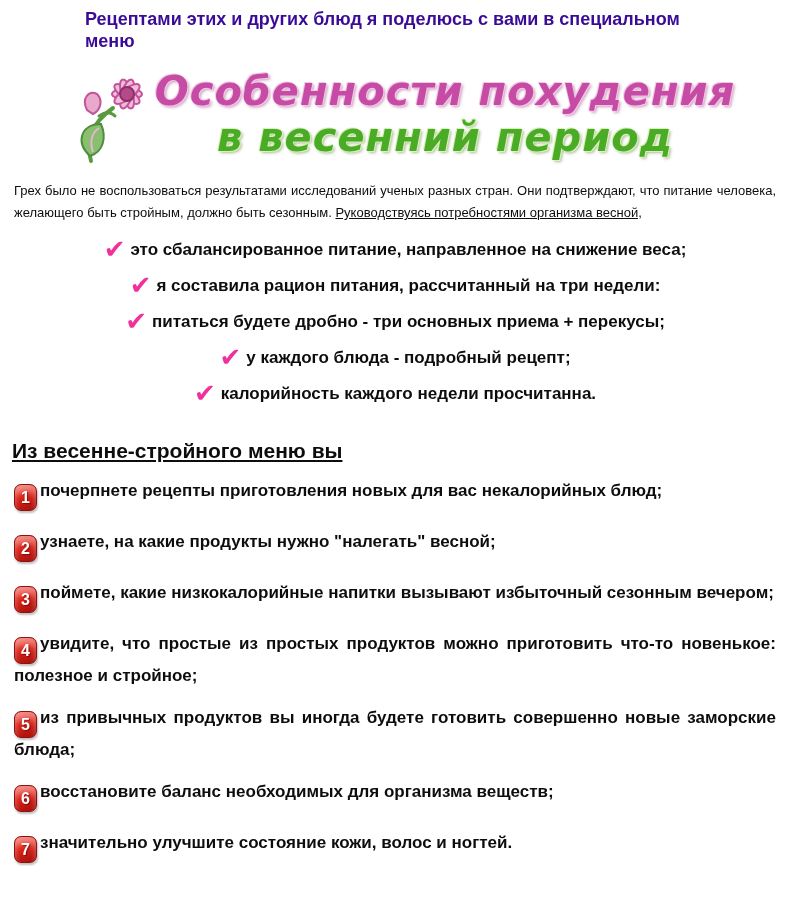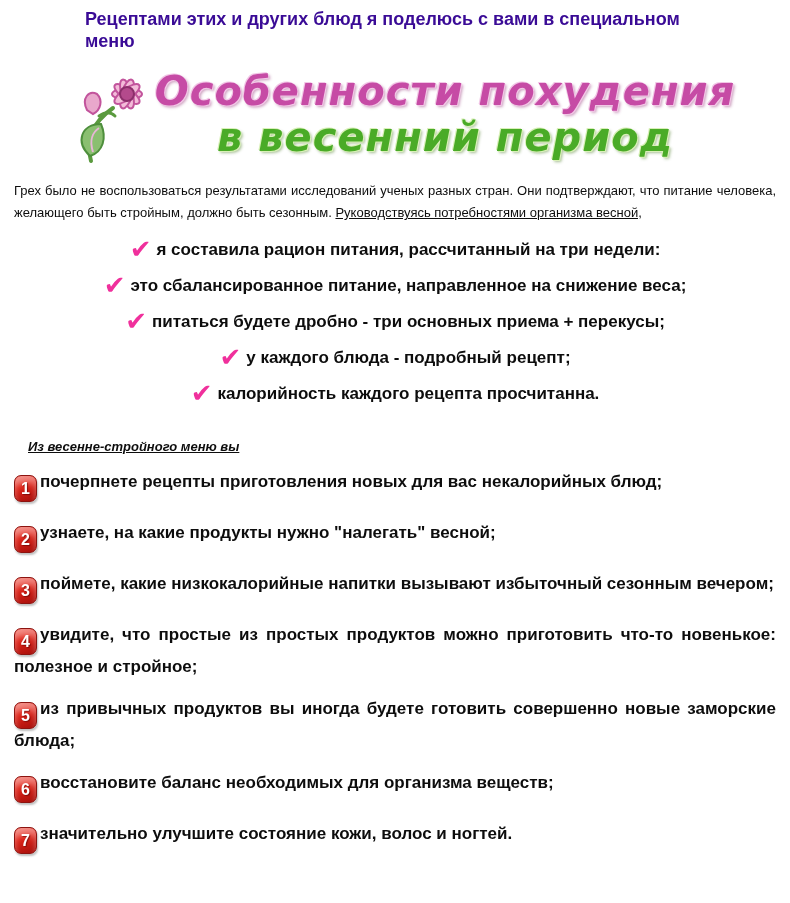--- a/index.html
+++ b/index.html
@@ -44,22 +44,22 @@
     text-align:center;margin:0 14px 13px;
     font-weight:bold;font-size:17px;line-height:22px;color:#0d0d0d;
   }
   .check{
     font-family:"DejaVu Sans",sans-serif;
     font-style:italic;font-size:26px;line-height:22px;
     color:#f0309c;margin-right:5px;vertical-align:-3px;
   }
   
   .section-heading{
-    margin:34px 28px 0;
-    font-size:13px;font-weight:bold;text-decoration:underline;color:#0d0d0d;font-style:italic;
+    margin:34px 12px 0;
+    font-size:21px;font-weight:bold;text-decoration:underline;color:#0d0d0d;
   }
   
   .num-list{margin:16px 14px 0;}
   .num-item{
     text-align:justify;font-weight:bold;font-size:17px;line-height:23px;
     color:#0d0d0d;margin:12px 0 19px 0;
   }
   .badge{
     display:inline-block;width:21px;height:25px;
     border:1px solid #8c1410;border-radius:7px;
@@ -100,25 +100,25 @@
     <div class="banner-line green">в весенний период</div>
   </span>
 </div>
 
 <div class="intro">
   <span>Грех было не воспользоваться результатами исследований ученых разных стран. Они подтверждают, что питание человека, желающего быть стройным, должно быть сезонным.</span>
   <span class="u">Руководствуясь потребностями организма весной,</span>
 </div>
 
 <div class="check-list">
+  <div class="check-item"><span class="check">✔</span><span>это сбалансированное питание, направленное на снижение веса;</span></div>
   <div class="check-item"><span class="check">✔</span><span>я составила рацион питания, рассчитанный на три недели:</span></div>
-  <div class="check-item"><span class="check">✔</span><span>это сбалансированное питание, направленное на снижение веса;</span></div>
   <div class="check-item"><span class="check">✔</span><span>питаться будете дробно - три основных приема + перекусы;</span></div>
   <div class="check-item"><span class="check">✔</span><span>у каждого блюда - подробный рецепт;</span></div>
-  <div class="check-item"><span class="check">✔</span><span>калорийность каждого рецепта просчитанна.</span></div>
+  <div class="check-item"><span class="check">✔</span><span>калорийность каждого недели просчитанна.</span></div>
 </div>
 
 <div class="section-heading">Из весенне-стройного меню вы</div>
 
 <div class="num-list">
   <div class="num-item"><span class="badge">1</span><span>почерпнете рецепты приготовления новых для вас некалорийных блюд;</span></div>
   <div class="num-item"><span class="badge">2</span><span>узнаете, на какие продукты нужно "налегать" весной;</span></div>
   <div class="num-item"><span class="badge">3</span><span>поймете, какие низкокалорийные напитки вызывают избыточный сезонным вечером;</span></div>
   <div class="num-item"><span class="badge">4</span><span>увидите, что простые из простых продуктов можно приготовить что-то новенькое: полезное и стройное;</span></div>
   <div class="num-item"><span class="badge">5</span><span>из привычных продуктов вы иногда будете готовить совершенно новые заморские блюда;</span></div>

